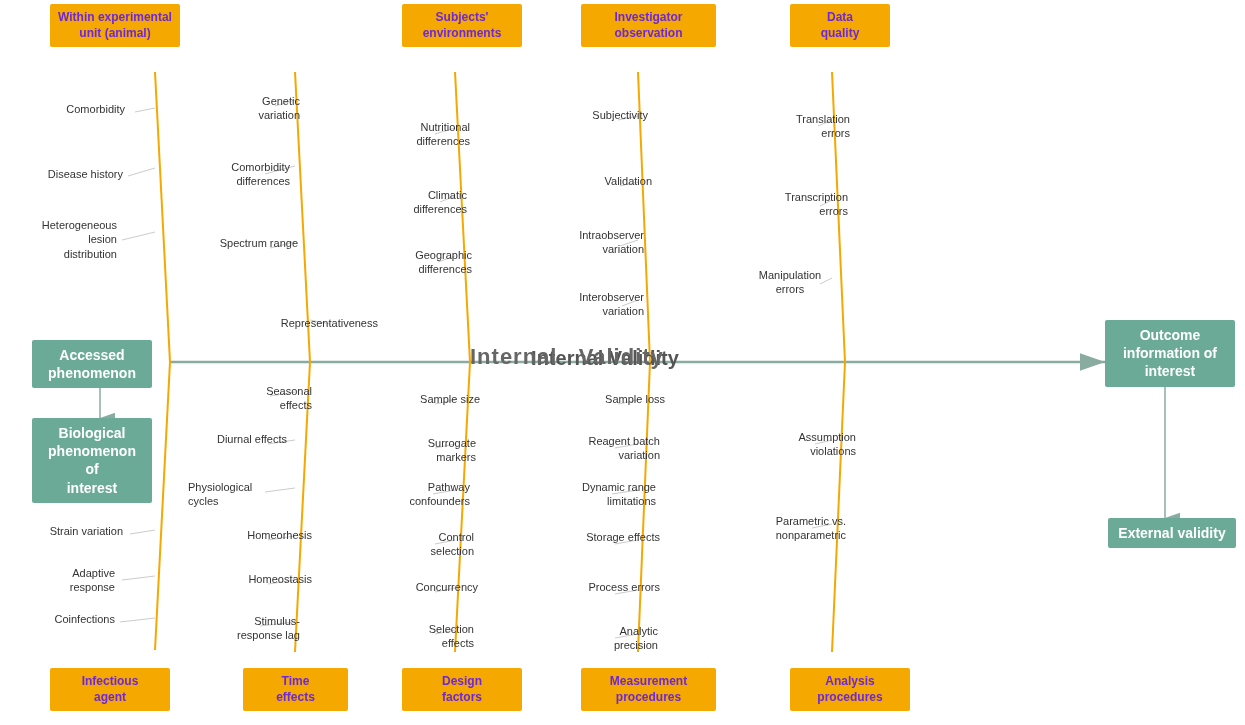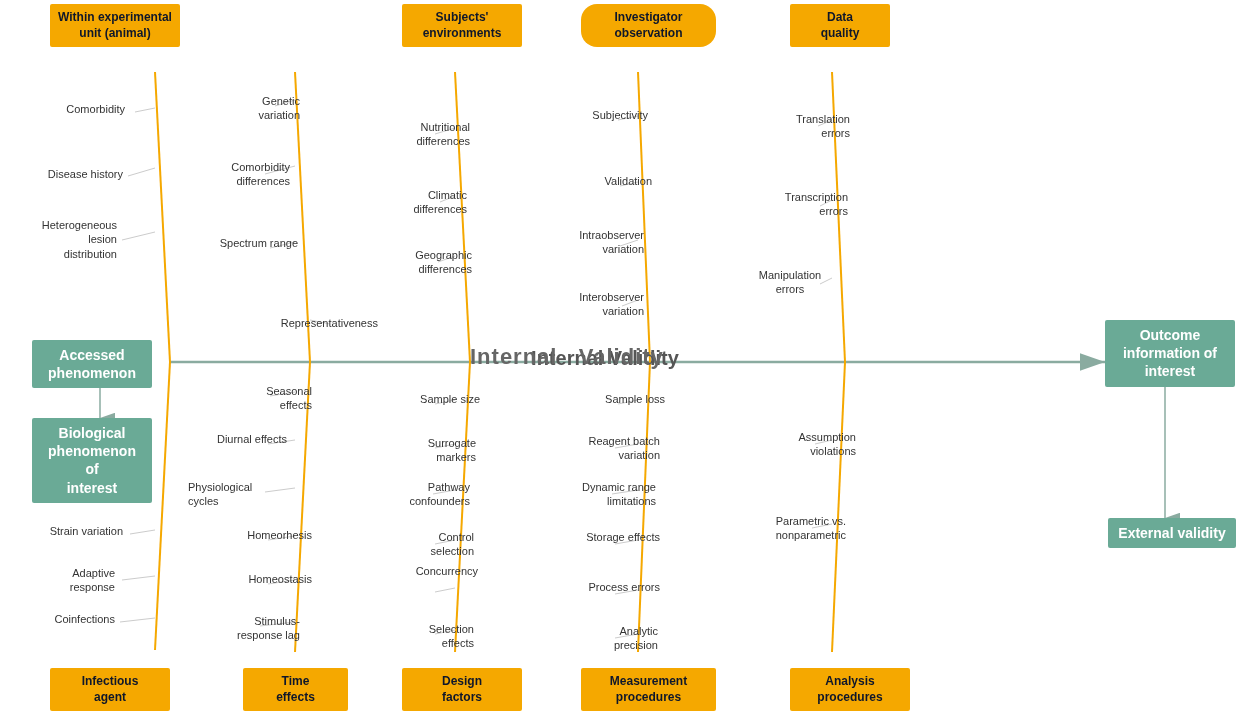--- a/index.html
+++ b/index.html
@@ -27,21 +27,21 @@
       position: absolute;
       font-size: 11px;
       color: #333;
       text-align: center;
       line-height: 1.3;
       white-space: nowrap;
     }
     .box-yellow {
       position: absolute;
       background: #F5A800;
-      color: #0f172a;
+      color: #6d28d9;
       font-weight: bold;
       font-size: 12px;
       text-align: center;
       line-height: 1.3;
       padding: 6px 1px;
       border-radius: 2px;
     }
     .box-teal {
       position: absolute;
       background: #6aaa96;
@@ -178,21 +178,21 @@
 
   <div class="label" style="left:480px; top:345px; font-size:20px; font-weight:bold; color:#555; white-space:nowrap; text-align:center; width:250px;">Internal    Validity</div>
 
   <div class="box-yellow" style="left:50px; top:4px; width:130px;">
     <span>Within experimental
 unit (animal)</span>
   </div>
   <div class="box-yellow" style="left:402px; top:4px; width:120px;">
     <span>Subjects'<br>environments</span>
   </div>
-  <div class="box-yellow" style="left:581px; top:4px; width:135px;border-radius:16px;">
+  <div class="box-yellow" style="left:581px; top:4px; width:135px;">
     <span>Investigator<br>observation</span>
   </div>
   <div class="box-yellow" style="left:790px; top:4px; width:100px;">
     <span>Data<br>quality</span>
   </div>
 
   <div class="box-yellow" style="left:50px; top:668px; width:120px;">
     <span>Infectious<br>agent</span>
   </div>
   <div class="box-yellow" style="left:243px; top:668px; width:105px;">
@@ -255,21 +255,21 @@
   <div class="label" style="left:192px; top:432px; width:120px; text-align:center;">Diurnal effects</div>
   <div class="label" style="left:188px; top:480px; width:120px; text-align:left;">Physiological<br>cycles</div>
   <div class="label" style="left:192px; top:528px; width:120px; text-align:right;">Homeorhesis</div>
   <div class="label" style="left:192px; top:572px; width:120px; text-align:right;">Homeostasis</div>
   <div class="label" style="left:180px; top:614px; width:120px; text-align:right;">Stimulus-<br>response lag</div>
 
   <div class="label" style="left:360px; top:392px; width:120px; text-align:right;">Sample size</div>
   <div class="label" style="left:356px; top:436px; width:120px; text-align:right;">Surrogate<br>markers</div>
   <div class="label" style="left:350px; top:480px; width:120px; text-align:right;">Pathway<br>confounders</div>
   <div class="label" style="left:354px; top:530px; width:120px; text-align:right;">Control<br>selection</div>
-  <div class="label" style="left:358px; top:564px; width:120px; text-align:right;">Concurrency</div>
+  <div class="label" style="left:358px; top:580px; width:120px; text-align:right;">Concurrency</div>
   <div class="label" style="left:354px; top:622px; width:120px; text-align:right;">Selection<br>effects</div>
 
   <div class="label" style="left:545px; top:392px; width:120px; text-align:right;">Sample loss</div>
   <div class="label" style="left:540px; top:434px; width:120px; text-align:right;">Reagent batch<br>variation</div>
   <div class="label" style="left:536px; top:480px; width:120px; text-align:right;">Dynamic range<br>limitations</div>
   <div class="label" style="left:540px; top:530px; width:120px; text-align:right;">Storage effects</div>
   <div class="label" style="left:540px; top:580px; width:120px; text-align:right;">Process errors</div>
   <div class="label" style="left:538px; top:624px; width:120px; text-align:right;">Analytic<br>precision</div>
 
   <div class="label" style="left:736px; top:430px; width:120px; text-align:right;">Assumption<br>violations</div>

